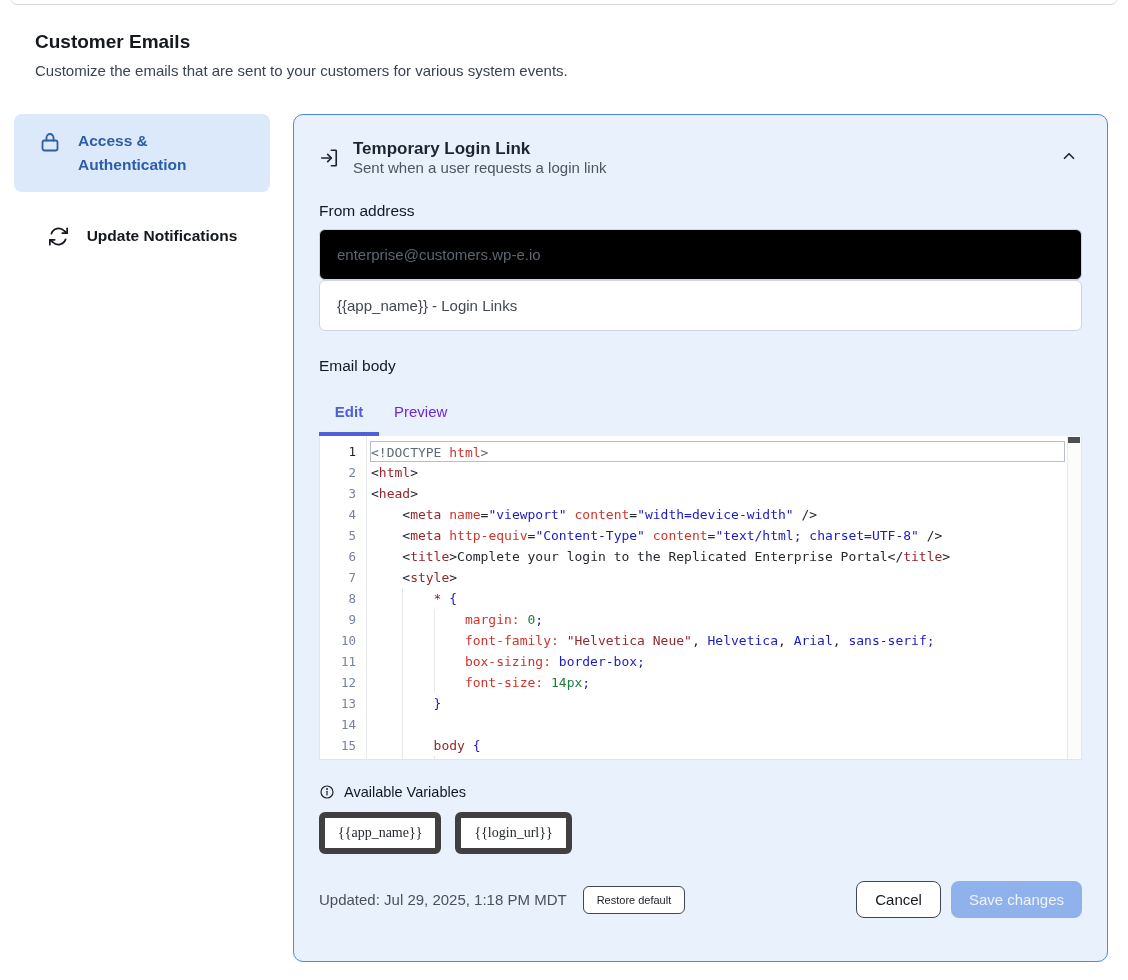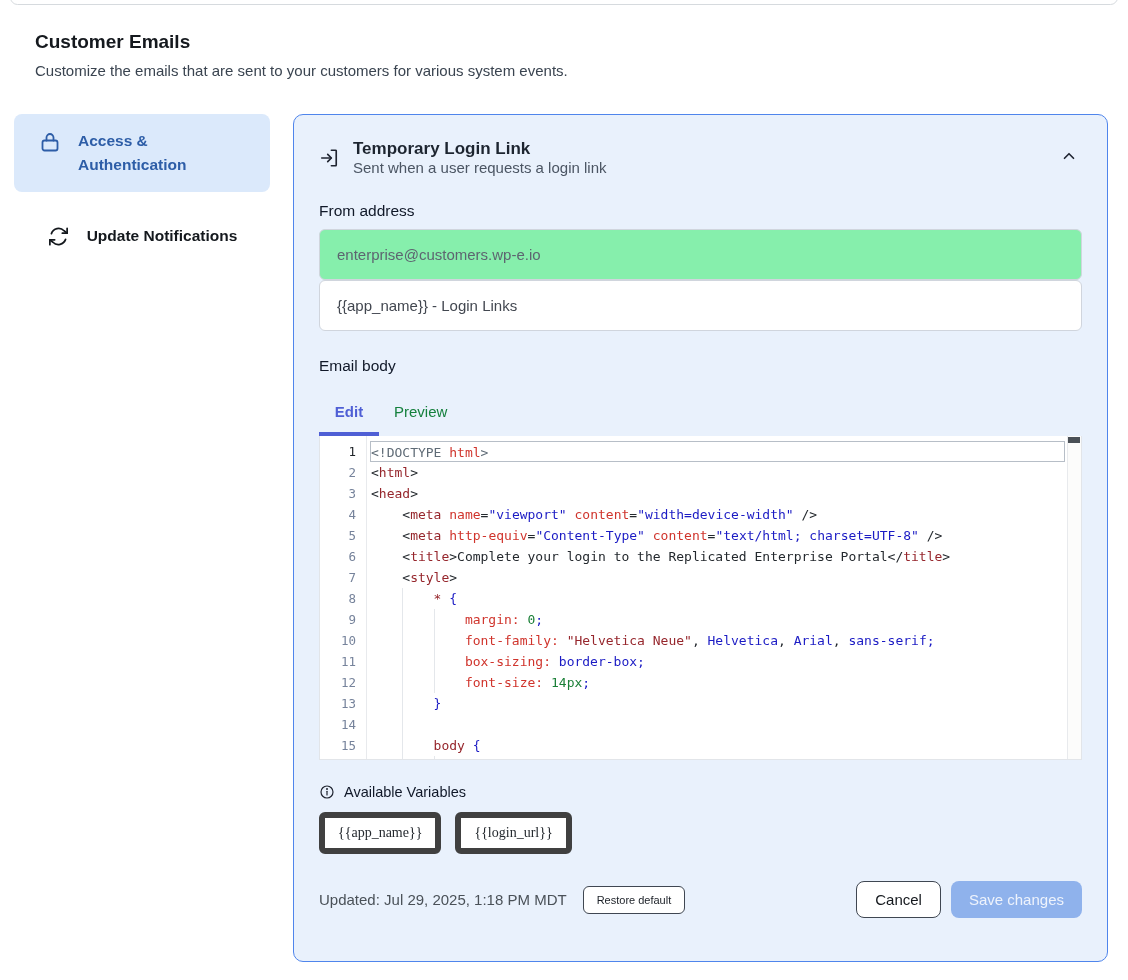--- a/index.html
+++ b/index.html
@@ -40,26 +40,26 @@
   .login-icon{ width:22px; height:22px; color:#1f2430; flex-shrink:0; }
   .panel-h-text{ flex:1; }
   .panel-title{ font-size:17px; font-weight:700; color:#1d2530; }
   .panel-sub{ font-size:15px; color:#4b5563; }
   .collapse-btn{ background:none; border:none; cursor:pointer; padding:4px; color:#1f2430; }
 
   .field-label{ font-size:15.5px; color:#101828; margin:26px 0 9px; }
   .text-input{ width:100%; height:51px; border:1px solid #d0d5dd; border-radius:6px;
     padding:0 17px; font-size:15px; font-family:"Liberation Sans",sans-serif;
     background:#fff; color:#424750; outline:none; }
-  .text-input.readonly{ background:#86efac; color:#5d6570; }
+  .text-input.readonly{ background:#000000; color:#5d6570; }
 
   
   .tabs{ display:flex; margin-top:18px; }
   .tab{ background:none; border:none; cursor:pointer; font-size:15px; padding:10px 15px 12px;
-    color:#15803d; border-bottom:4px solid transparent; min-width:60px;
+    color:#6d28d9; border-bottom:4px solid transparent; min-width:60px;
     font-family:"Liberation Sans",sans-serif; }
   .tab.active{ color:var(--tab-active); font-weight:700; border-bottom-color:var(--tab-active); }
 
   
   .editor{ display:flex; height:324px; background:#fff; border:1px solid #e2e5e9;
     border-top:none; position:relative; overflow:hidden;
     font-family:"DejaVu Sans Mono","Liberation Mono",monospace; font-size:13px; line-height:21px; }
   .gutter{ width:47px; flex-shrink:0; padding:5px 0 0; border-right:1px solid #e8eaed; }
   .ln-num{ height:21px; text-align:right; padding-right:10px; color:#76839b; font-size:12.5px; }
   .ln-num.active{ color:#1f2328; }

